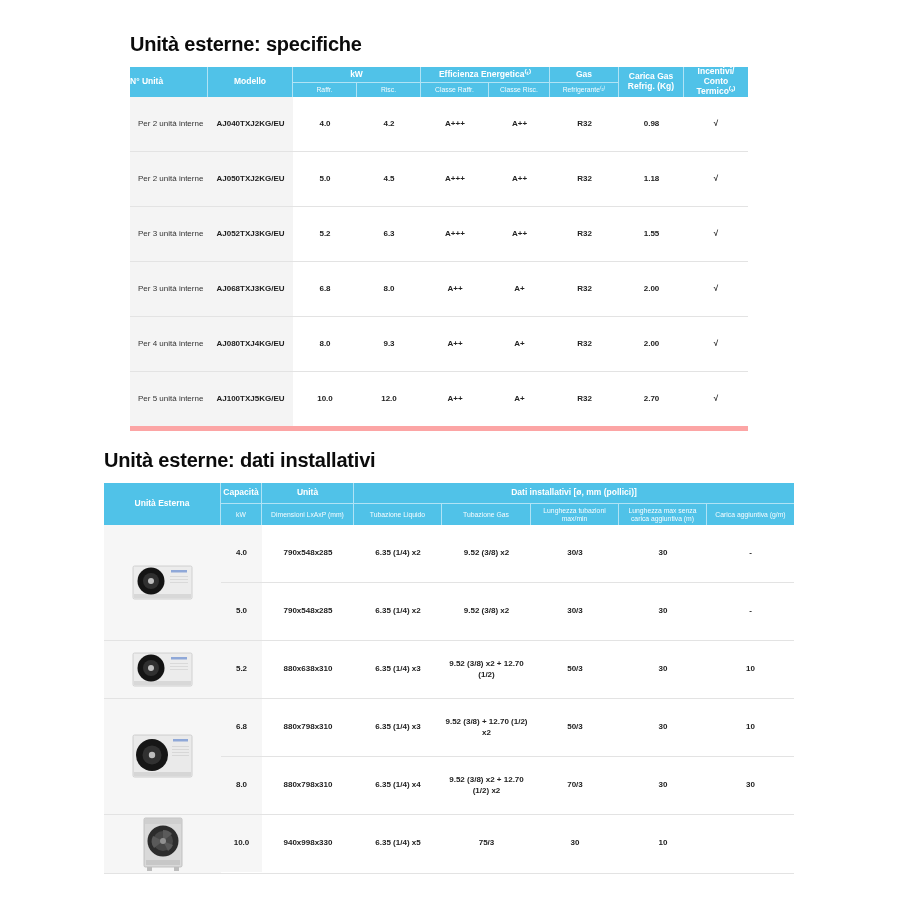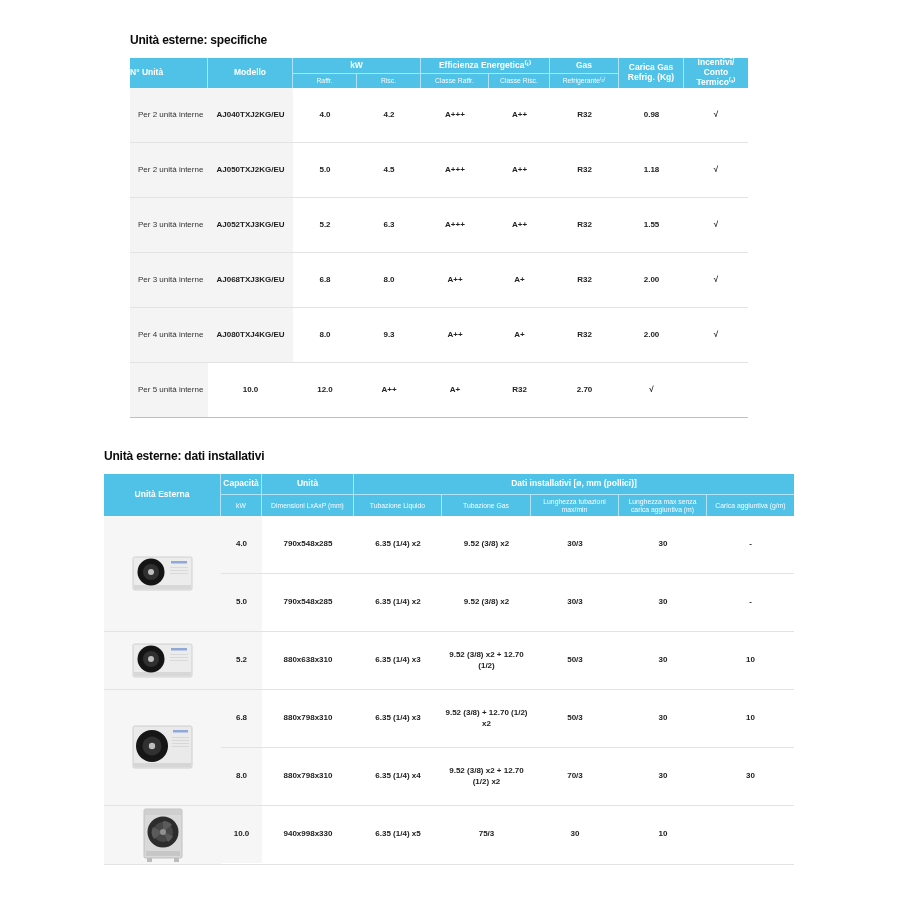--- a/index.html
+++ b/index.html
@@ -5,21 +5,21 @@
   html,body { margin:0; padding:0; }
   body {
     width:900px; height:900px; position:relative;
     background:#ffffff;
     font-family:"Liberation Sans", sans-serif;
     color:#222;
     -webkit-font-smoothing:antialiased;
   }
   .sec { position:absolute; }
   .sec-title {
-    margin:0; font-size:12px; font-weight:700; color:#0b0b0b;
+    margin:0; font-size:20px; font-weight:700; color:#0b0b0b;
     letter-spacing:-0.2px;
   }
 
   
   .t1 { left:130px; top:33px; width:618px; }
   .t1 .sec-title { margin-bottom:11px; }
   .t1-header {
     display:grid;
     grid-template-columns:78px 85px 64px 64px 68px 61px 69px 65px 64px;
     grid-template-rows:16px 14px;
@@ -44,21 +44,21 @@
   .t1eff{grid-column:5 / 7; grid-row:1}
   .t1gas{grid-column:7; grid-row:1}
   .row2{grid-row:2}
 
   .t1-row {
     display:grid;
     grid-template-columns:78px 85px 64px 64px 68px 61px 69px 65px 64px;
     height:54px;
   }
   .t1-row + .t1-row { border-top:1px solid #e3e3e3; }
-  .t1-body { border-bottom:1px solid #fca5a5; }
+  .t1-body { border-bottom:5px solid #fca5a5; }
   .cell {
     display:flex; align-items:center; justify-content:center;
     font-size:8px; font-weight:600; text-align:center; line-height:1.3;
     padding:2px 3px; box-sizing:border-box;
   }
   .cell.gray { background:#f4f4f4; }
   .cell.cleft { justify-content:flex-start; text-align:left; padding-left:8px; font-weight:400; color:#333; }
   .cell.model { font-weight:700; }
 
   
@@ -164,20 +164,21 @@
       <div class="cell">8.0</div>
       <div class="cell">9.3</div>
       <div class="cell">A++</div>
       <div class="cell">A+</div>
       <div class="cell">R32</div>
       <div class="cell">2.00</div>
       <div class="cell">√</div>
     </div>
     <div class="t1-row">
       <div class="cell gray cleft">Per 5 unità interne</div>
+      <div class="cell gray model">AJ100TXJ5KG/EU</div>
       <div class="cell">10.0</div>
       <div class="cell">12.0</div>
       <div class="cell">A++</div>
       <div class="cell">A+</div>
       <div class="cell">R32</div>
       <div class="cell">2.70</div>
       <div class="cell">√</div>
     </div>
   </div>
 </section>

